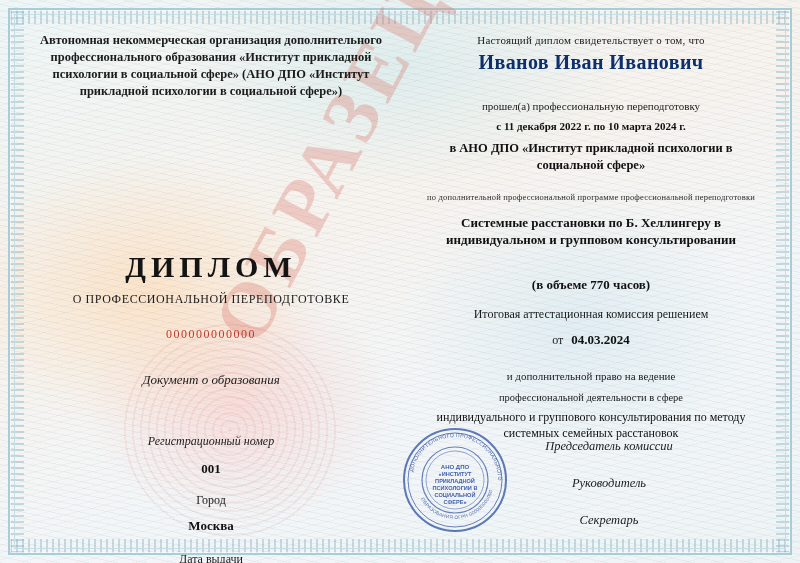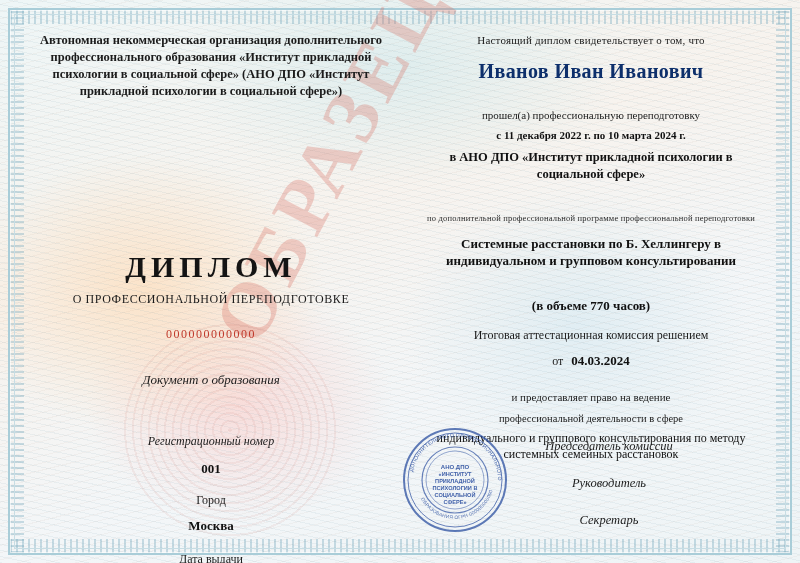--- a/index.html
+++ b/index.html
@@ -207,21 +207,21 @@
     font-size: 11px;
     color: #1b1b1b;
     margin-top: 6px;
     letter-spacing: 0.2px;
   }
   .r-name {
     font-family: "Liberation Serif", serif;
     font-weight: bold;
     font-size: 20px;
     color: #0d2f6b;
-    margin-top: 14px;
+    margin-top: 5px;
     letter-spacing: 0.4px;
   }
   .r-retrain {
     font-size: 11px;
     color: #1b1b1b;
     margin-top: 26px;
   }
   .r-period {
     font-size: 11px;
     font-weight: bold;
@@ -231,21 +231,21 @@
   .r-org {
     font-size: 12.5px;
     font-weight: bold;
     color: #111;
     margin-top: 8px;
     line-height: 1.35;
   }
   .r-progline {
     font-size: 8.5px;
     color: #2a2a2a;
-    margin-top: 30px;
+    margin-top: 18px;
     letter-spacing: 0.2px;
   }
   .r-program {
     font-size: 13px;
     font-weight: bold;
     color: #111;
     margin-top: 12px;
     line-height: 1.35;
   }
   .r-volume {
@@ -360,21 +360,21 @@
       <div class="r-retrain">прошел(а) профессиональную переподготовку</div>
       <div class="r-period">с 11 декабря 2022 г. по 10 марта 2024 г.</div>
       <div class="r-org">в АНО ДПО «Институт прикладной психологии в социальной сфере»</div>
       <div class="r-progline">по дополнительной профессиональной программе профессиональной переподготовки</div>
       <div class="r-program">Системные расстановки по Б. Хеллингеру в индивидуальном и групповом консультировании</div>
       <div class="r-volume">(в объеме 770 часов)</div>
       <div class="r-commission">Итоговая аттестационная комиссия решением</div>
       <div class="r-decision-row">
         <span>от</span><span class="bold">04.03.2024</span>
       </div>
-      <div class="r-rights">и предоставляет право на ведение</div>
+      <div class="r-rights">и дополнительной право на ведение</div>
       <div class="r-activity">профессиональной деятельности в сфере</div>
       <div class="r-sphere">индивидуального и группового консультирования по методу системных семейных расстановок</div>
     </div>
   </div>
 
   <div class="signatures">
     <div class="sig-line">Председатель комиссии</div>
     <div class="sig-line">Руководитель</div>
     <div class="sig-line">Секретарь</div>
   </div>

